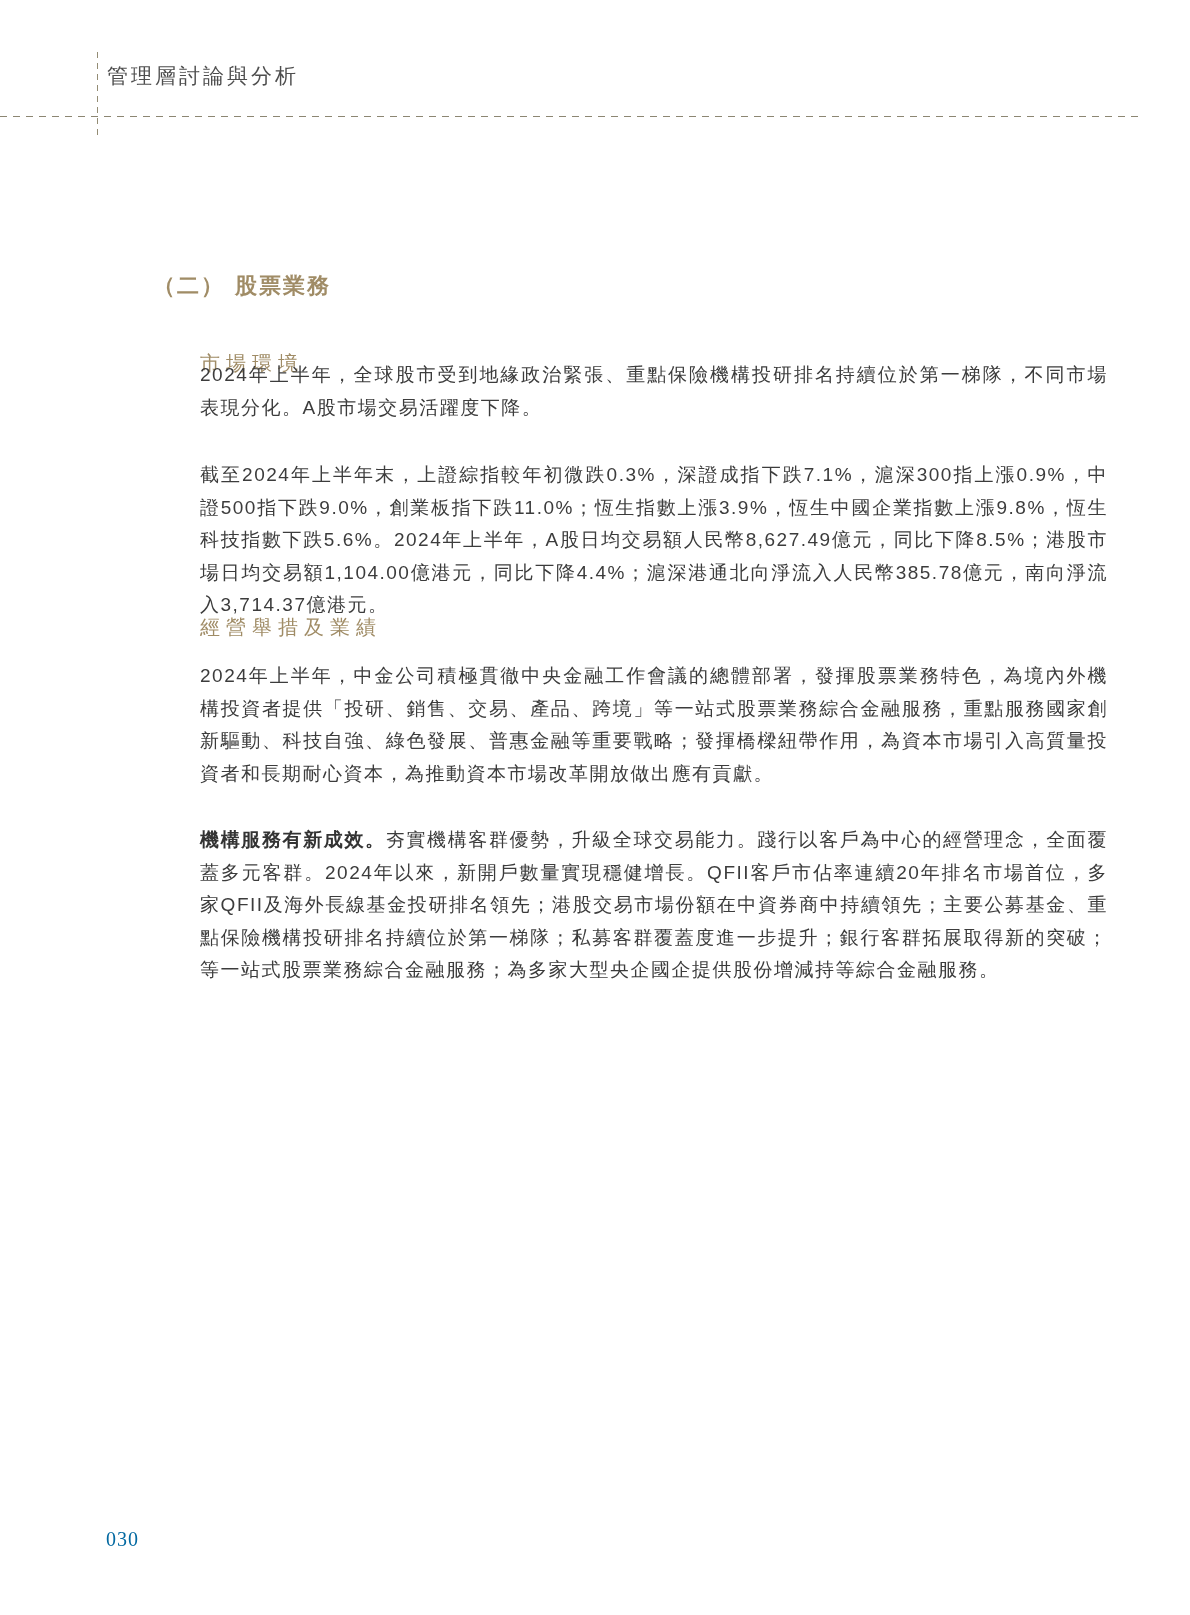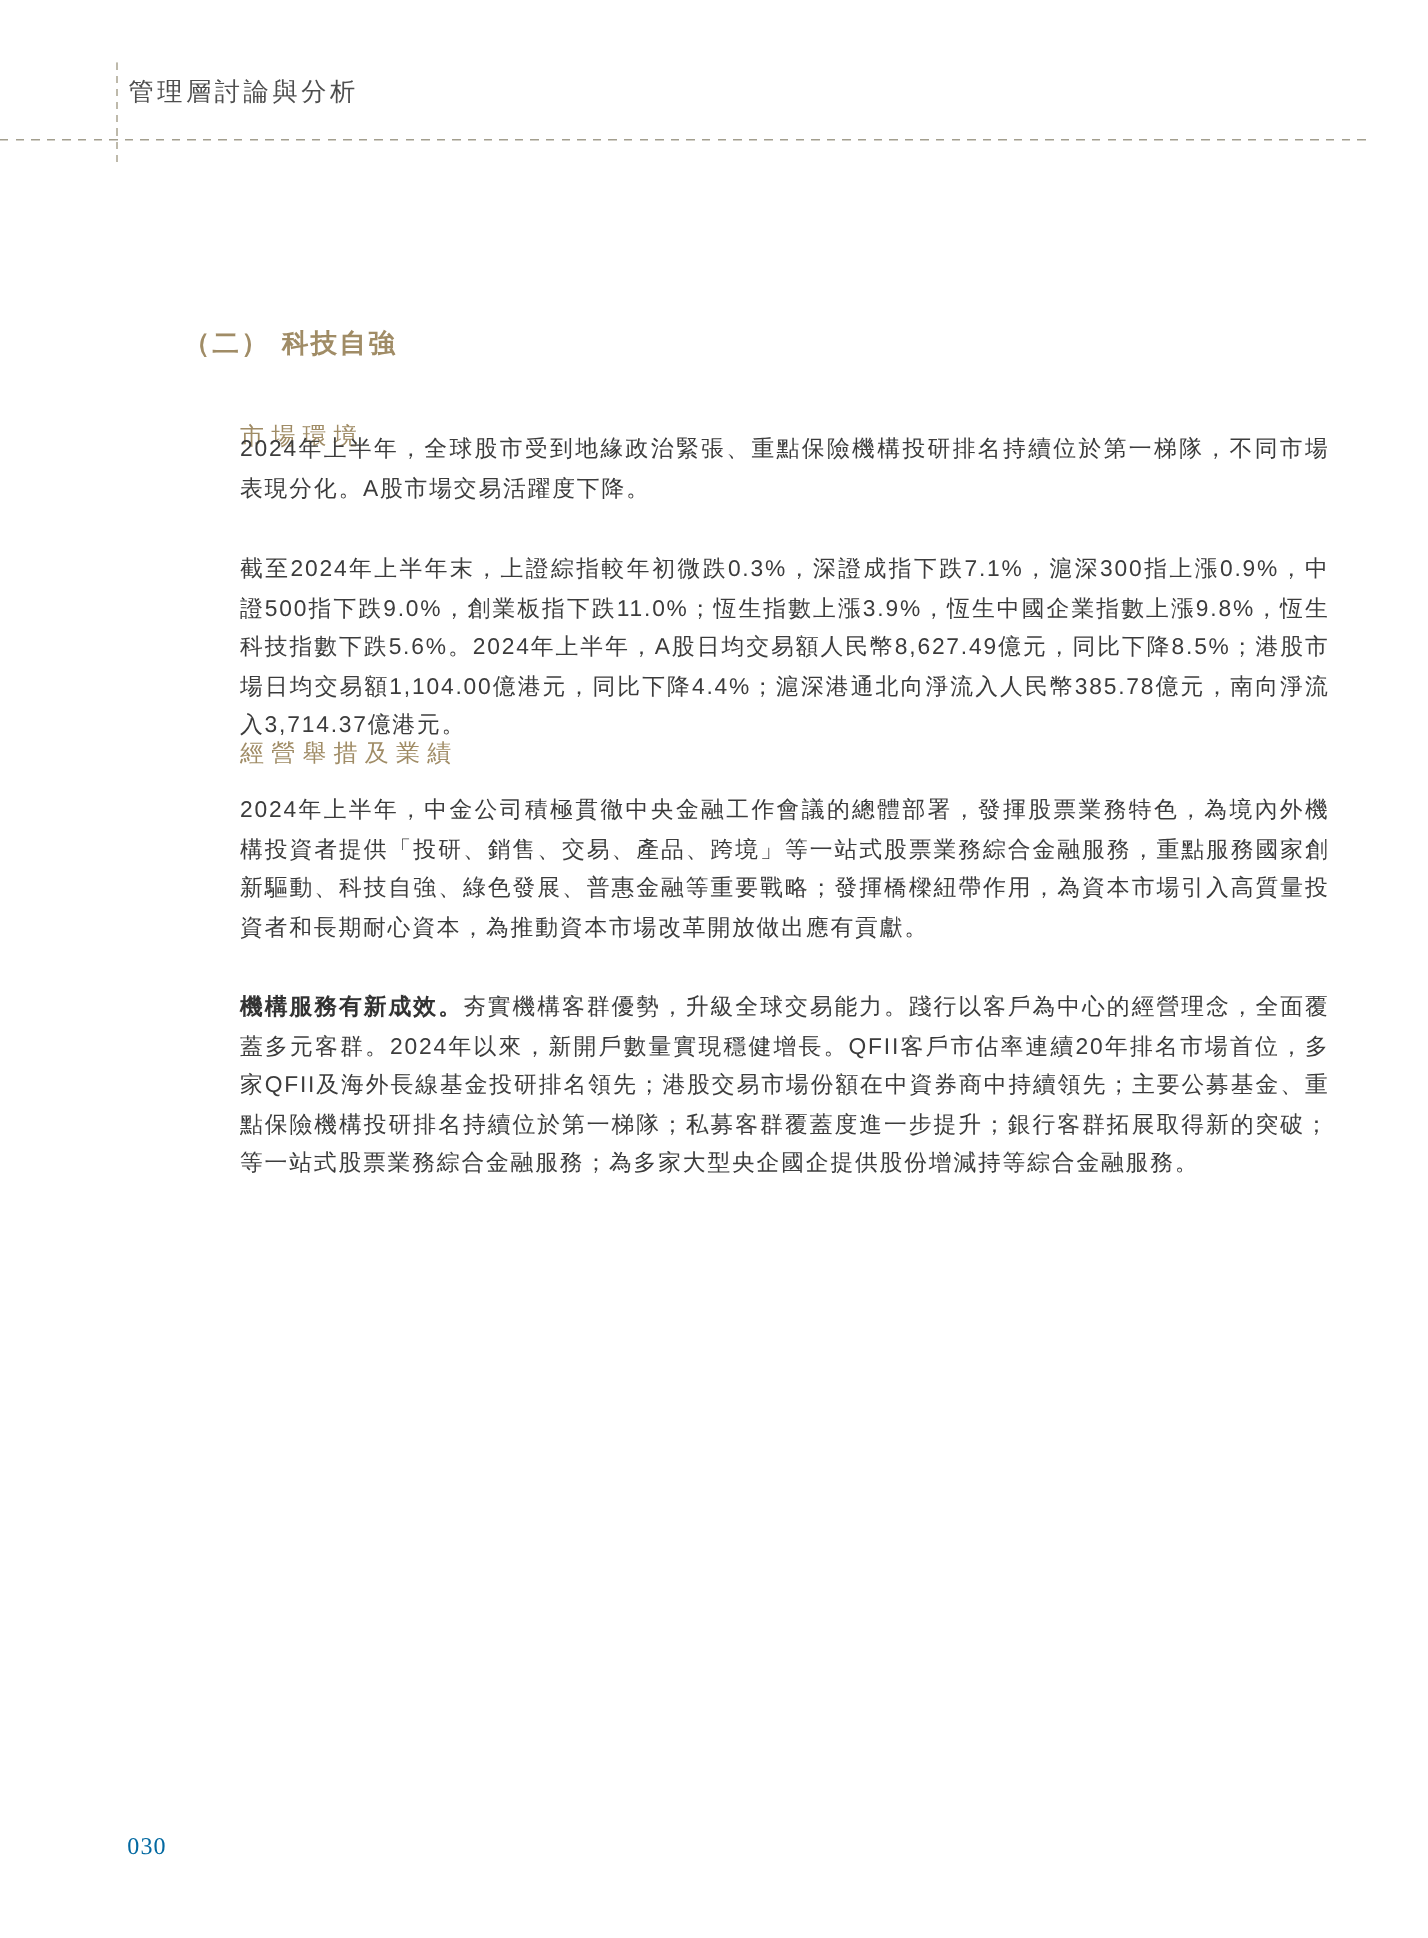--- a/index.html
+++ b/index.html
@@ -97,21 +97,21 @@
 </head>
 <body>
 
 <div class="page">
 
   <div class="v-dash"></div>
   <div class="header-title">管理層討論與分析</div>
   <div class="h-dash"></div>
 
   <div class="section-heading">
-    <span class="sec-number">（二）</span><span class="sec-title">科技自強</span>
+    <span class="sec-number">（二）</span><span class="sec-title">股票業務</span>
   </div>
 
   <div class="sub-heading market">市場環境</div>
 
   <div class="para p1">2024年上半年，全球股市受到地緣政治緊張、重點保險機構投研排名持續位於第一梯隊，不同市場表現分化。A股市場交易活躍度下降。</div>
 
   <div class="para p2">截至2024年上半年末，上證綜指較年初微跌0.3%，深證成指下跌7.1%，滬深300指上漲0.9%，中證500指下跌9.0%，創業板指下跌11.0%；恆生指數上漲3.9%，恆生中國企業指數上漲9.8%，恆生科技指數下跌5.6%。2024年上半年，A股日均交易額人民幣8,627.49億元，同比下降8.5%；港股市場日均交易額1,104.00億港元，同比下降4.4%；滬深港通北向淨流入人民幣385.78億元，南向淨流入3,714.37億港元。</div>
 
   <div class="sub-heading ops">經營舉措及業績</div>
 

